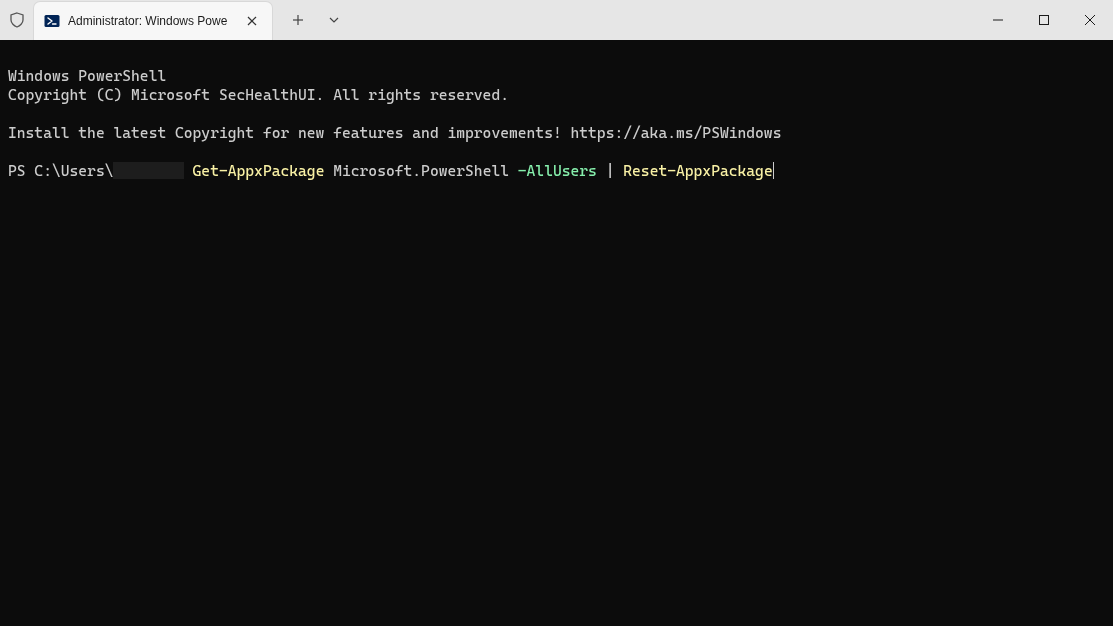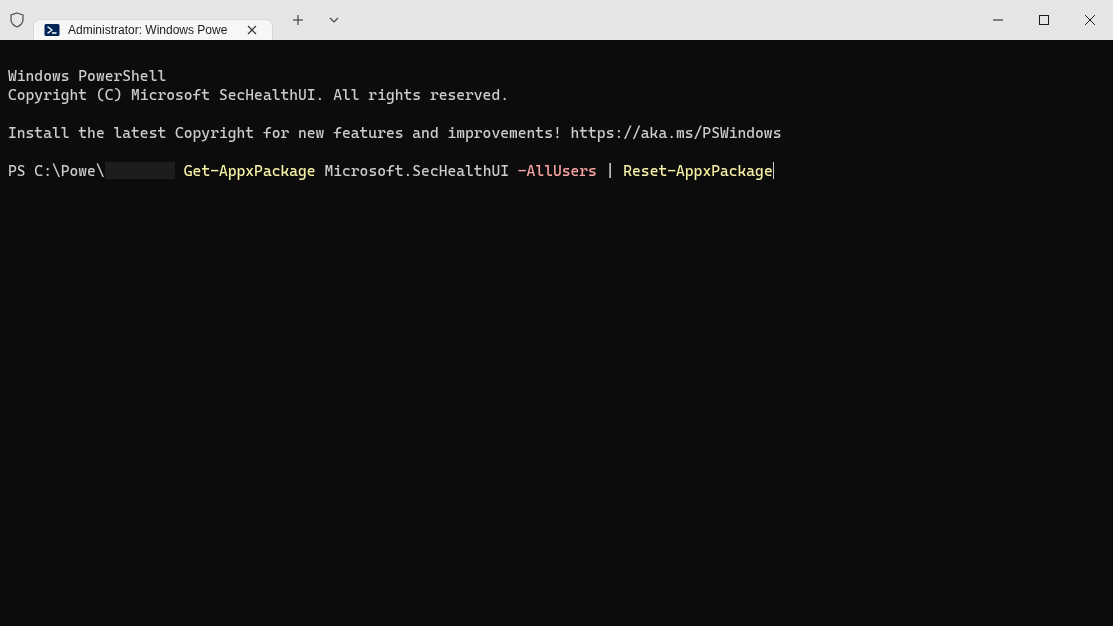--- a/index.html
+++ b/index.html
@@ -20,21 +20,21 @@
     flex: 1;
   }
   .shield {
     width: 34px;
     display: flex;
     align-items: center;
     justify-content: center;
   }
   .tab {
     margin-left: 0px;
-    height: 20px;
+    height: 38px;
     align-self: flex-end;
     background: #f7f7f7;
     border-radius: 6px 6px 0 0;
     display: flex;
     align-items: center;
     padding: 0 10px 0 10px;
     min-width: 238px;
     max-width: 238px;
     position: relative;
     box-shadow: 0 0 0 1px rgba(0,0,0,0.06);
@@ -93,21 +93,21 @@
   .line { white-space: pre; }
   .redacted {
     display: inline-block;
     background: #1d1d1d;
     color: #1d1d1d;
     width: 8ch;
     height: 17px;
     vertical-align: -3px;
   }
   .cmd-yellow { color: #f9f1a5; }
-  .cmd-gray   { color: #fca5a5; }
+  .cmd-gray   { color: #86efac; }
   .cmd-white  { color: #cccccc; }
   .cursor {
     display: inline-block;
     width: 1px;
     height: 17px;
     background: #cccccc;
     vertical-align: -3px;
     margin-left: 0px;
   }
 </style>
@@ -168,14 +168,14 @@
     </div>
   </div>
 </div>
 
 <div class="terminal">
 <span class="line">Windows PowerShell</span>
 <span class="line">Copyright (C) Microsoft SecHealthUI. All rights reserved.</span>
 
 <span class="line">Install the latest Copyright for new features and improvements! https://aka.ms/PSWindows</span>
 
-<span class="line"><span class="cmd-white">PS C:\Powe\</span><span class="redacted"></span><span class="cmd-white"> </span><span class="cmd-yellow">Get-AppxPackage</span><span class="cmd-white"> Microsoft.SecHealthUI </span><span class="cmd-gray">-AllUsers</span><span class="cmd-white"> | </span><span class="cmd-yellow">Reset-AppxPackage</span><span class="cursor"></span></span>
+<span class="line"><span class="cmd-white">PS C:\Users\</span><span class="redacted"></span><span class="cmd-white"> </span><span class="cmd-yellow">Get-AppxPackage</span><span class="cmd-white"> Microsoft.PowerShell </span><span class="cmd-gray">-AllUsers</span><span class="cmd-white"> | </span><span class="cmd-yellow">Reset-AppxPackage</span><span class="cursor"></span></span>
 </div>
 
 </body></html>

